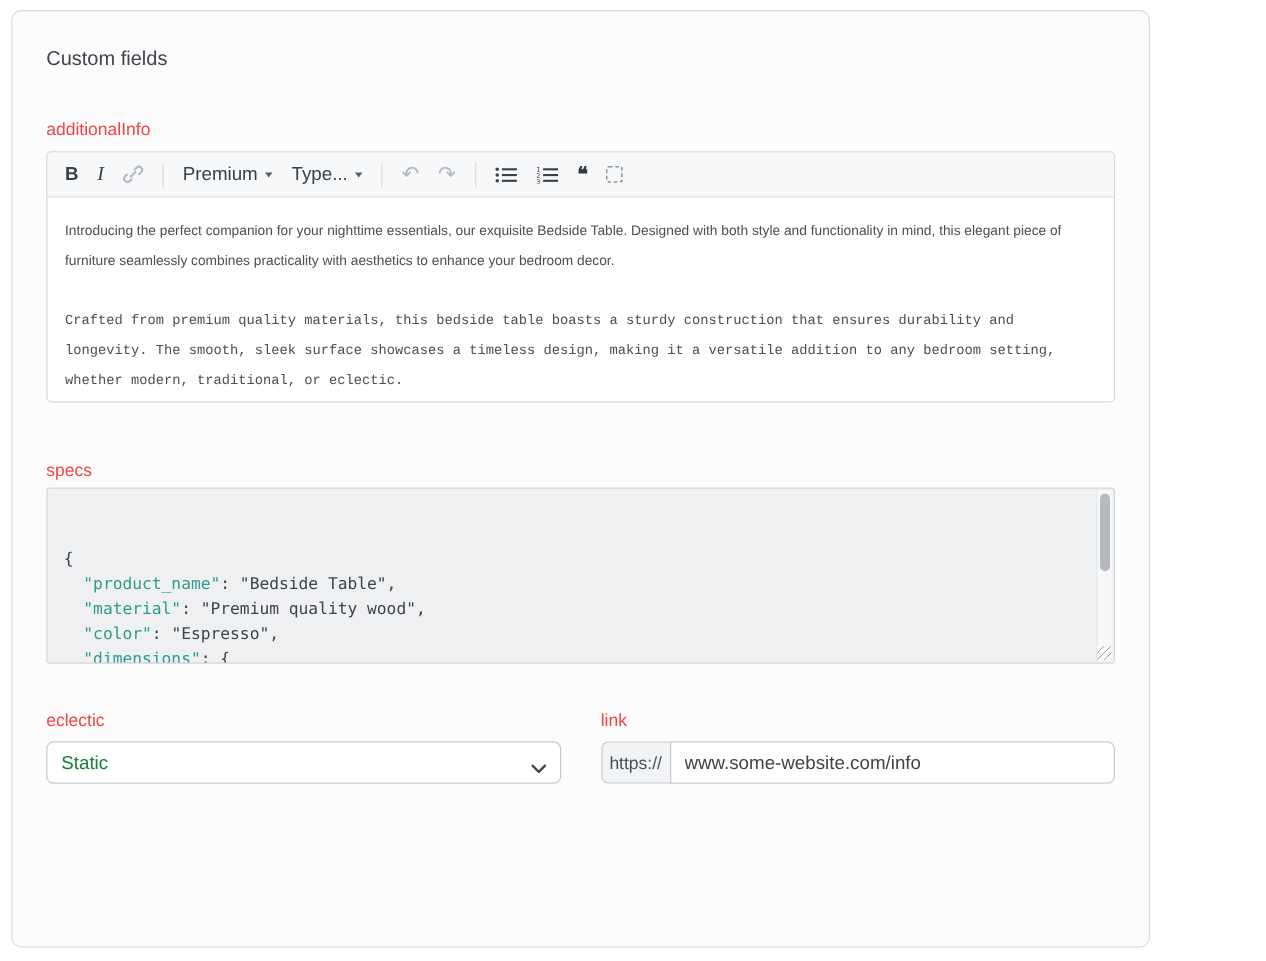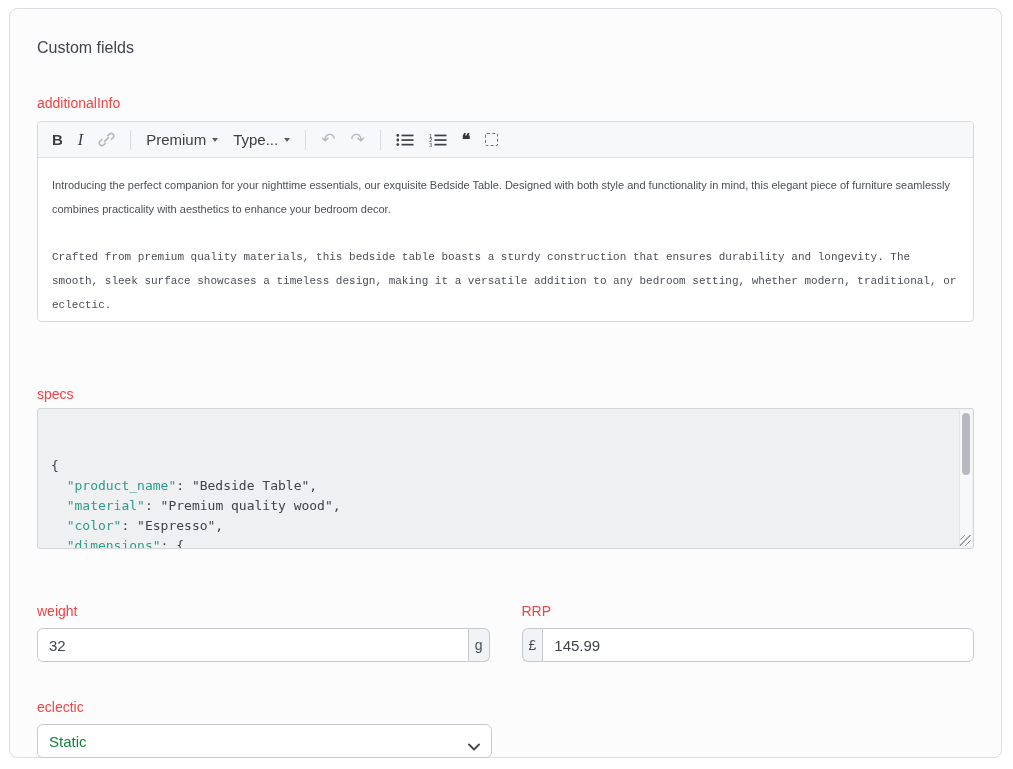--- a/index.html
+++ b/index.html
@@ -1,28 +1,28 @@
 <!DOCTYPE html>
 <html><head>
 <meta charset="utf-8">
 <style>
   * { margin:0; padding:0; box-sizing:border-box; }
   html,body { width:1013px; height:769px; background:#ffffff; overflow:hidden;
               font-family:"Liberation Sans", sans-serif; }
 
-  .card { position:absolute; left:9px; top:8px; width:993px; height:750px;
+  .card { position:absolute; left:9px; top:8px; width:911px; height:750px;
           background:#fcfcfd; border:1px solid #d9dce0; border-radius:8px;
           padding:0 27px; }
 
   .card-title { margin-top:29px; font-size:16px; font-weight:500; color:#3f444c;
                 line-height:20px; }
 
   .field-label { font-size:14px; color:#ef4444; line-height:17px; }
   .lbl-1 { margin-top:37px; }
-  .lbl-2 { margin-top:64px; }
+  .lbl-2 { margin-top:46px; }
 
   
   .rte { margin-top:9px; height:201px; border:1px solid #d5d8dd; border-radius:4px;
          background:#ffffff; overflow:hidden; }
   .rte-toolbar { height:36px; background:#f7f8f9; border-bottom:1px solid #dcdfe3;
                  display:flex; align-items:center; padding:0 14px; gap:15px; }
   .tb-btn { display:flex; align-items:center; color:#3b4046; font-size:15px;
             cursor:pointer; background:none; border:none; font-family:inherit; }
   .tb-bold { font-weight:700; }
   .tb-italic { font-family:"Liberation Serif", serif; font-style:italic; font-size:16px; }
@@ -160,46 +160,37 @@
   <div class="field-label lbl-2">specs</div>
 
   <div class="code-box">
     <div><div class="code-line"><span>{</span></div><div class="code-line"><span>  </span><span class="tok-key">"product_name"</span><span>: "Bedside Table",</span></div><div class="code-line"><span>  </span><span class="tok-key">"material"</span><span>: "Premium quality wood",</span></div><div class="code-line"><span>  </span><span class="tok-key">"color"</span><span>: "Espresso",</span></div><div class="code-line"><span>  </span><span class="tok-key">"dimensions"</span><span>: {</span></div></div>
     <div class="code-scrollbar">
       <div class="code-thumb"></div>
     </div>
     <div class="code-resize"></div>
   </div>
 
-  <div class="fields-row row-1">
-    <div class="col">
-      <span class="field-label wlbl">weight</span>
-      <div class="input-group has-suffix">
-        <input class="text-input" type="text" value="32" style="">
-        <span class="addon addon-right">g</span>
-      </div>
-    </div>
-    <div class="col">
-      <span class="field-label wlbl">RRP</span>
-      <div class="input-group has-prefix">
-        <span class="addon addon-left">£</span>
-        <input class="text-input" type="text" value="145.99" style="">
-      </div>
-    </div>
-  </div>
 
   <div class="fields-row row-2">
     <div class="col">
       <span class="field-label plbl">eclectic</span>
       <div class="select-wrap">
         <select class="select-input">
           <option>Static</option>
         </select>
         <span class="select-chevron">
           <svg width="12" height="8" viewBox="0 0 12 8" fill="none" stroke="#41464d" stroke-width="1.8" stroke-linecap="round" stroke-linejoin="round">
             <polyline points="1,1.5 6,6.5 11,1.5"></polyline>
           </svg>
         </span>
       </div>
     </div>
+    <div class="col">
+      <span class="field-label plbl">link</span>
+      <div class="input-group has-prefix">
+        <span class="addon addon-left">https://</span>
+        <input class="text-input" type="text" value="www.some-website.com/info" style="">
+      </div>
+    </div>
   </div>
 
 </div>
 
 </body></html>

